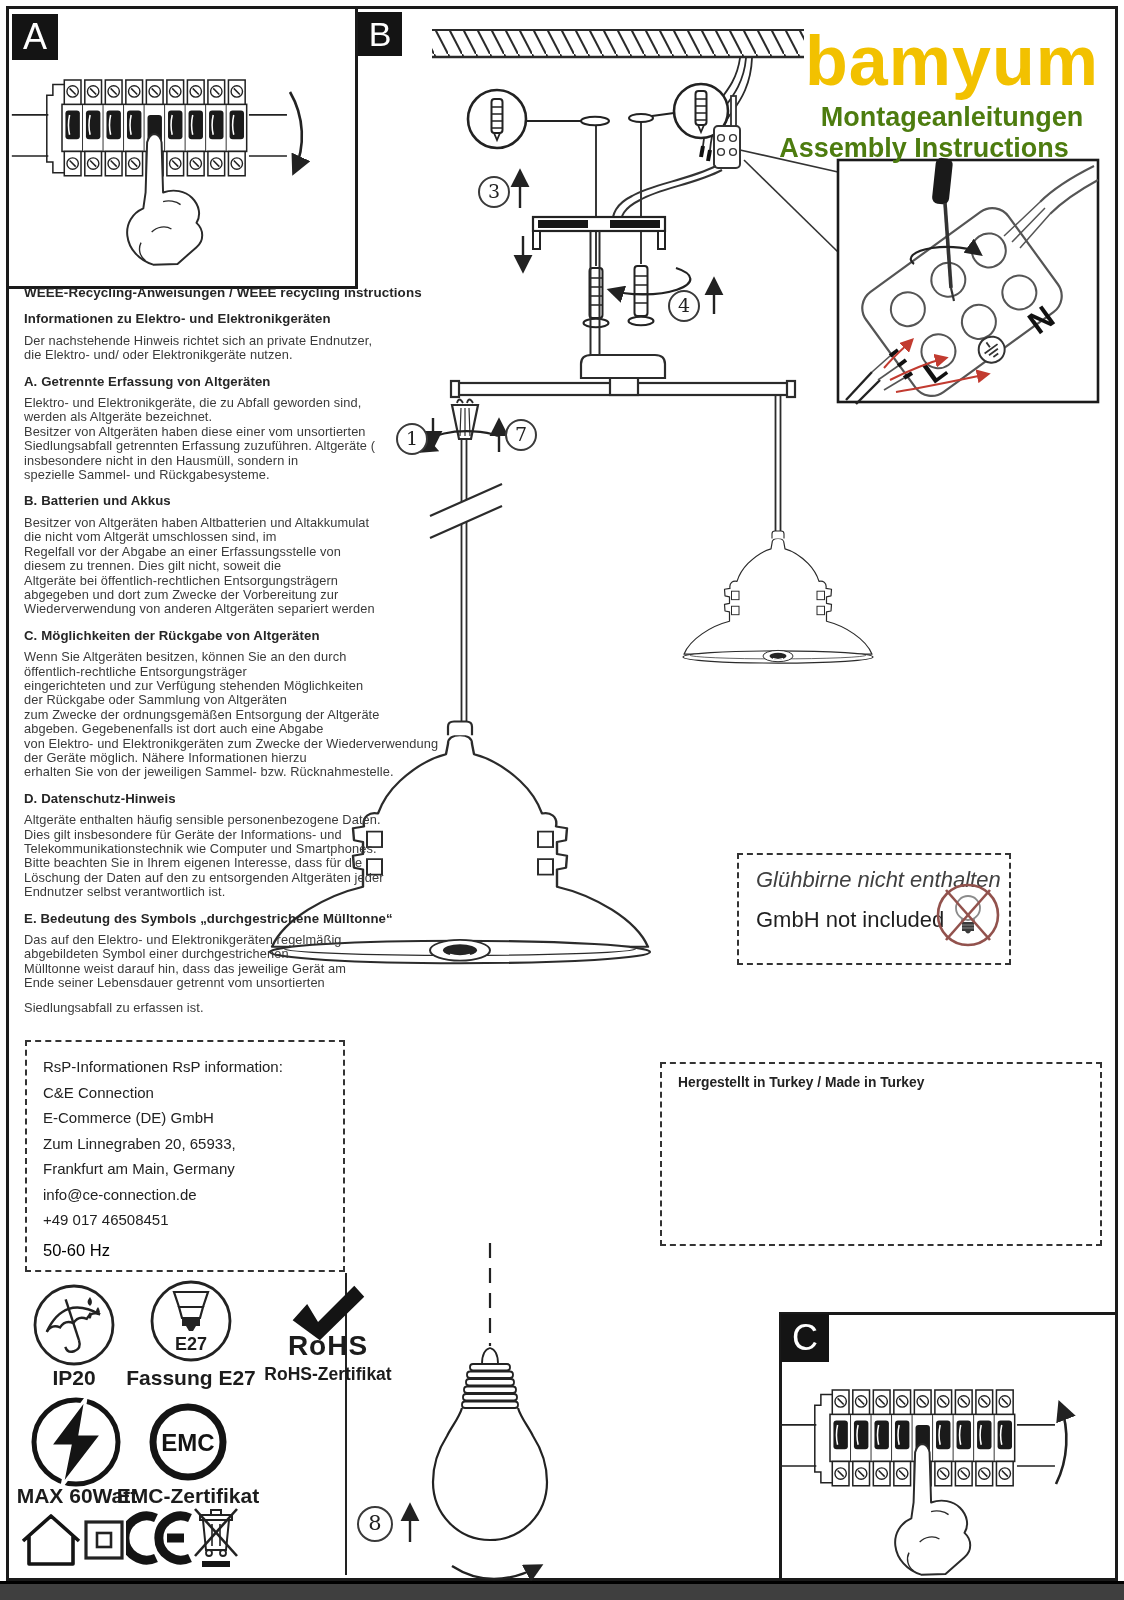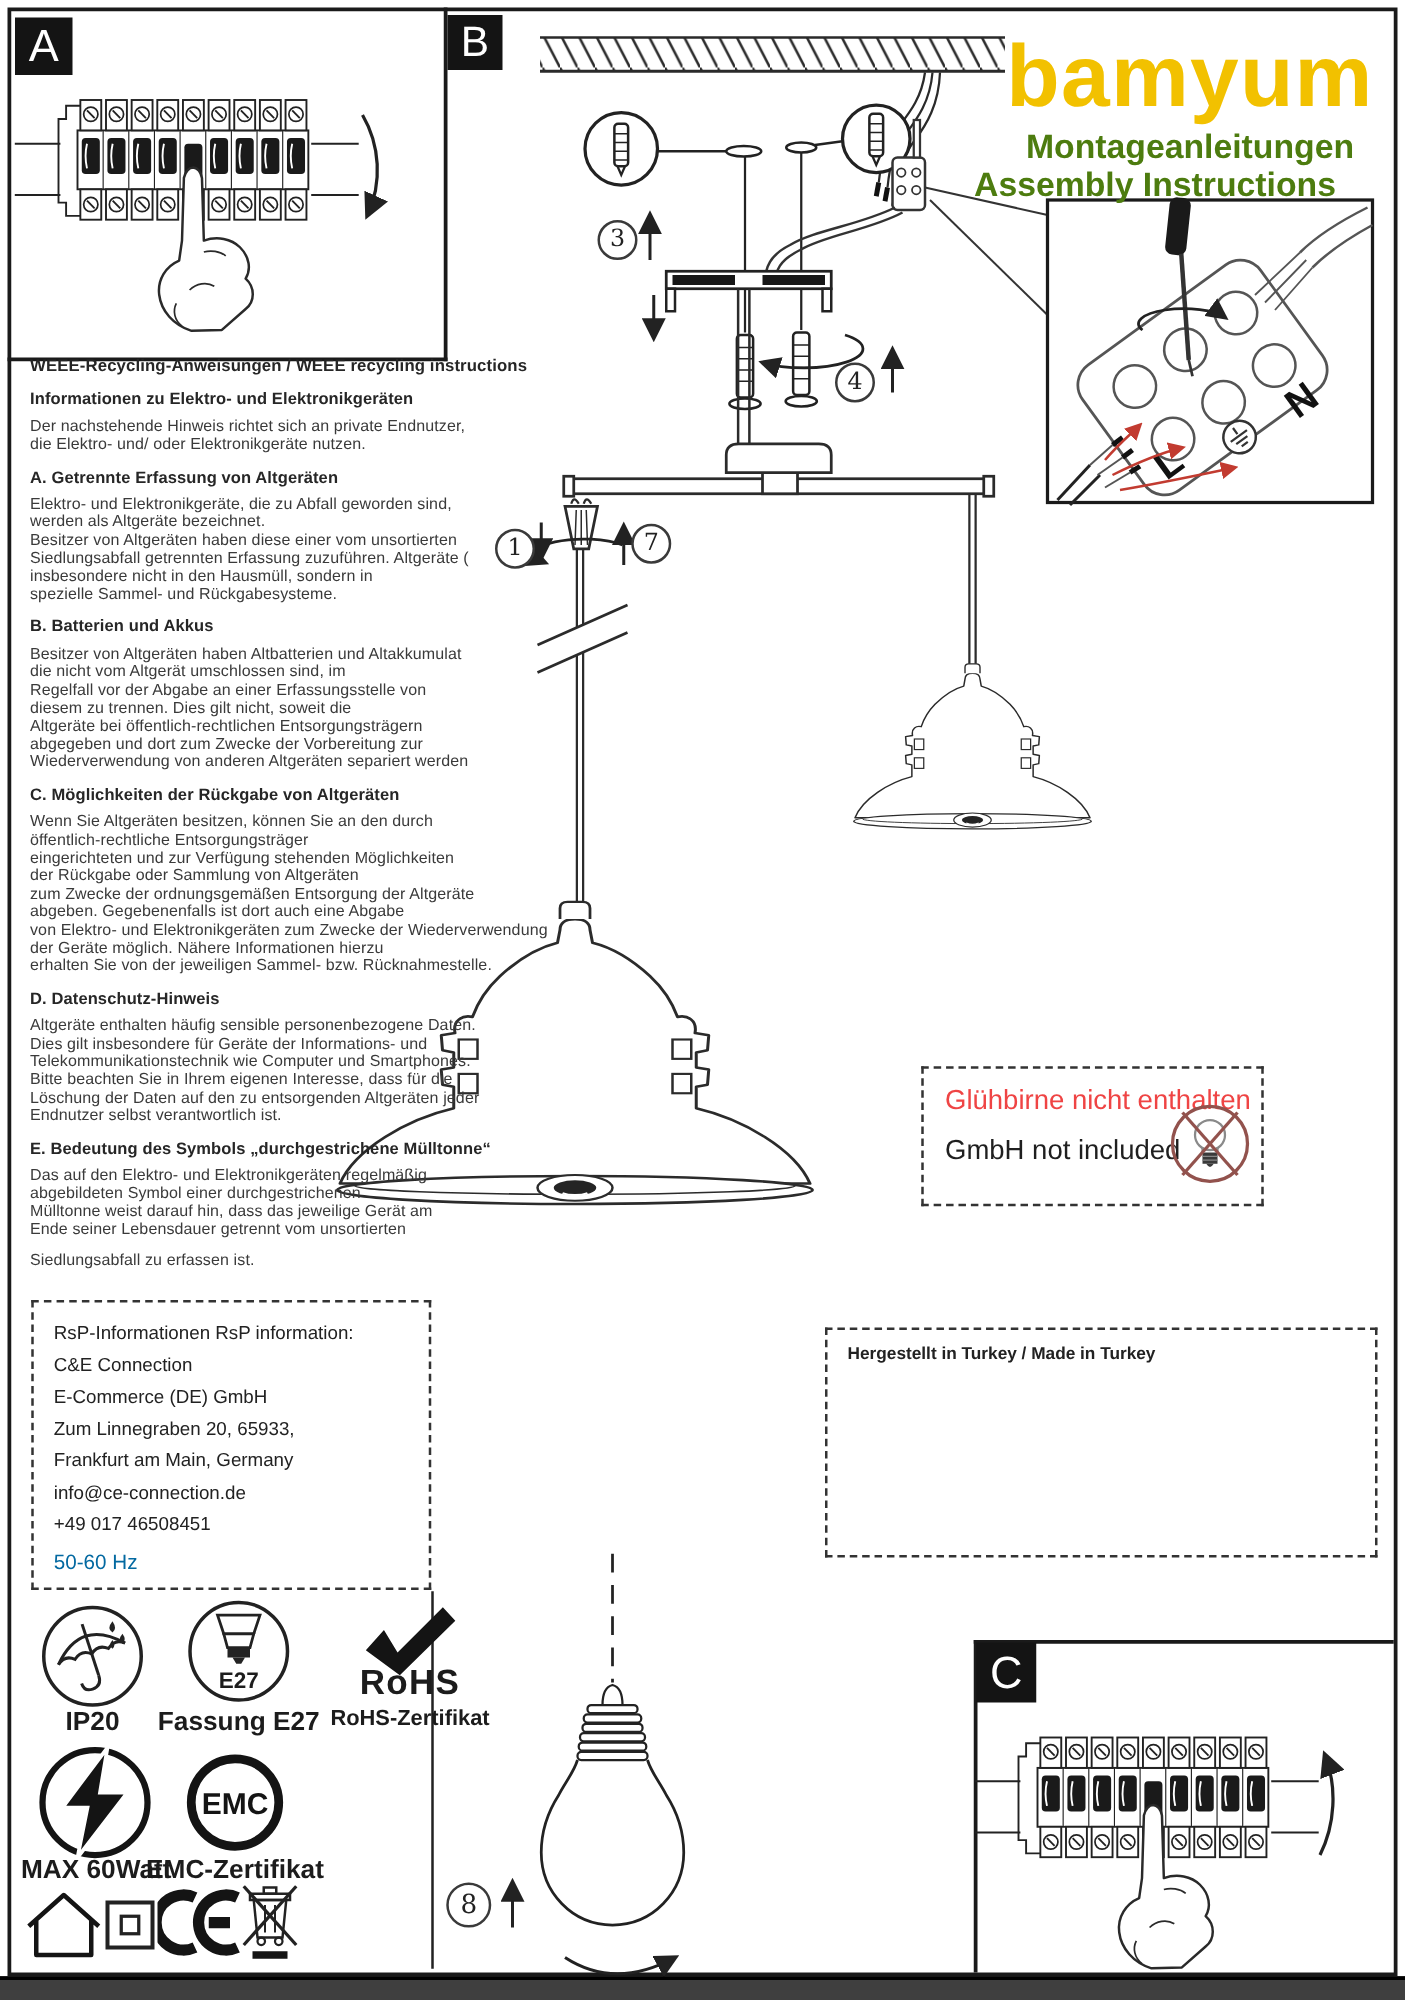--- a/index.html
+++ b/index.html
@@ -83,21 +83,21 @@
 Endnutzer selbst verantwortlich ist.</p>
     <h3>E. Bedeutung des Symbols „durchgestrichene Mülltonne“</h3>
     <p class="body">Das auf den Elektro- und Elektronikgeräten regelmäßig
  abgebildeten Symbol einer durchgestrichenen
 Mülltonne weist darauf hin, dass das jeweilige Gerät am
 Ende seiner Lebensdauer getrennt vom unsortierten</p>
     <p class="body" style="margin-top:10px">Siedlungsabfall zu erfassen ist.</p>
   </div>
 
   <div class="abs txt dashbox" style="left:737px;top:853px;width:270px;height:108px;">
-    <div class="abs" style="left:17px;top:12px;font-size:22px;color:#ef4444;">Glühbirne nicht enthalten</div>
+    <div class="abs" style="left:17px;top:12px;font-size:22px;color:#404040;font-style:italic;">Glühbirne nicht enthalten</div>
     <div class="abs" style="left:17px;top:52px;font-size:22px;color:#1f1f1f;">GmbH not included</div>
     <svg class="abs" style="left:192px;top:26px;" width="74" height="72" viewBox="0 0 74 72">
       <g fill="none" stroke="#8a8a8a" stroke-width="1.8">
         <circle cx="37" cy="27" r="12"></circle>
         <path d="M 31,37 L 31,41 M 43,37 L 43,41"></path>
       </g>
       <rect x="31" y="41" width="12" height="9" fill="#3a3a3a"></rect>
       <path d="M 31,44 H 43 M 31,47 H 43" stroke="#888" stroke-width="1"></path>
       <path d="M 34,50 Q 37,55 40,50" fill="#3a3a3a"></path>
       <g stroke="#92524D" stroke-width="2.6" fill="none">
@@ -109,21 +109,21 @@
   </div>
 
   <div class="abs txt dashbox" style="left:25px;top:1040px;width:316px;height:228px;">
     <div class="pre" style="margin:12px 0 0 16px;font-size:15px;line-height:25.5px;color:#222;">RsP-Informationen RsP information:
 C&amp;E Connection
 E-Commerce (DE) GmbH
 Zum Linnegraben 20, 65933,
 Frankfurt am Main, Germany
 info@ce-connection.de
 +49 017 46508451</div>
-    <div style="margin:8px 0 0 16px;font-size:16.5px;color:#0369a1;">50-60 Hz</div>
+    <div style="margin:8px 0 0 16px;font-size:16.5px;color:#000000;">50-60 Hz</div>
   </div>
 
   <div class="abs txt dashbox" style="left:660px;top:1062px;width:438px;height:180px;">
     <div style="margin:11px 0 0 16px;font-size:13.8px;font-weight:bold;color:#222;">Hergestellt in Turkey / Made in Turkey</div>
   </div>
 
   <svg class="abs txt" style="left:30px;top:1281px;" width="88" height="88" viewBox="0 0 88 88">
     <circle cx="44" cy="44" r="39" fill="none" stroke="#222" stroke-width="2.8"></circle>
     <g transform="rotate(-18 44 44)" fill="none" stroke="#222" stroke-width="2.4">
       <path d="M 16,42 Q 44,12 72,42"></path>

